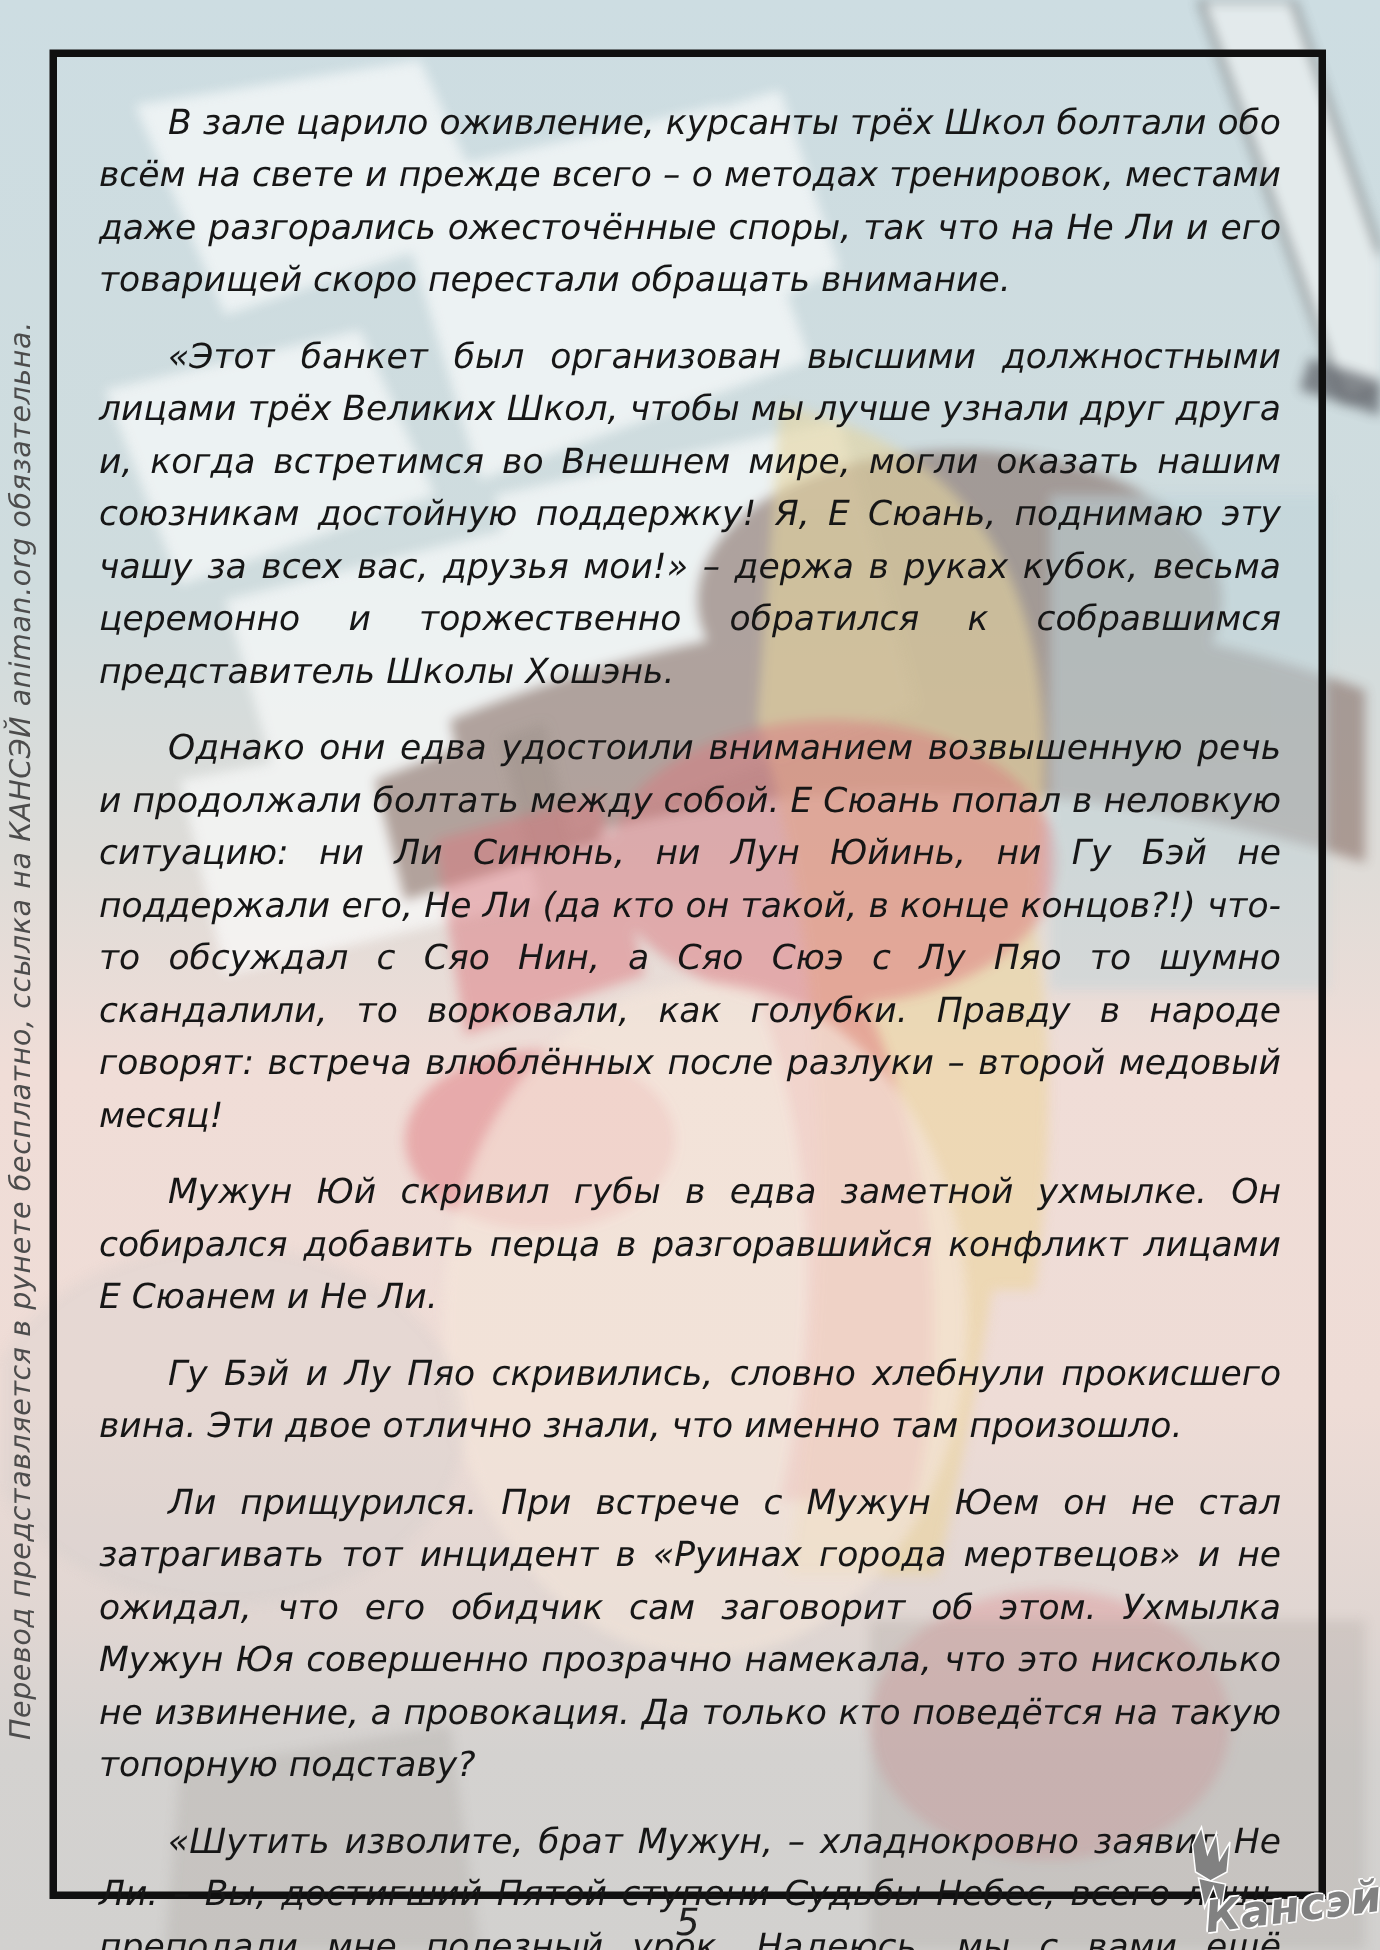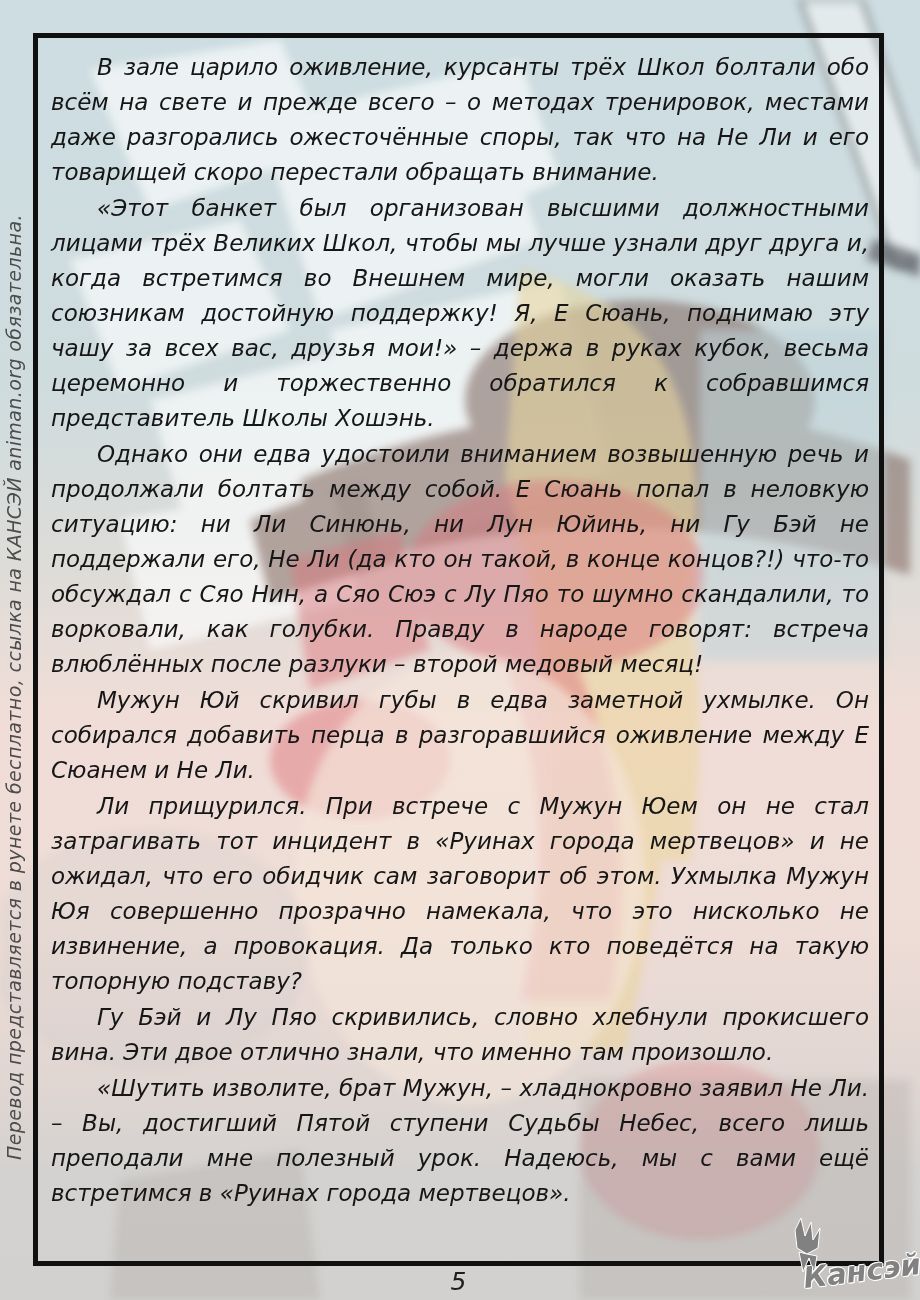--- a/index.html
+++ b/index.html
@@ -34,21 +34,21 @@
 
   
   .content {
     position: absolute; left: 50px; top: 49px;
     width: 820px; z-index: 5;
     color: #161616;
     font-size: 23px; line-height: 35px;
     font-style: italic;
     text-align: justify;
   }
-  .content p { margin: 1px; text-indent: 46px; font-style: italic; }
+  .content p { margin: 16px; text-indent: 46px; font-style: italic; }
 
   
   .watermark {
     position: absolute; left: 3px; top: 200px; height: 960px;
     z-index: 5;
     writing-mode: vertical-rl; transform: rotate(180deg);
     white-space: nowrap;
     font-size: 19px; font-style: italic;
     letter-spacing: .4px;
     color: #4c4c4c;
@@ -128,23 +128,23 @@
     </g>
   </svg>
 </div>
 
 <div class="frame"></div>
 
 <div class="content">
   <p>В зале царило оживление, курсанты трёх Школ болтали обо всём на свете и прежде всего – о методах тренировок, местами даже разгорались ожесточённые споры, так что на Не Ли и его товарищей скоро перестали обращать внимание.</p>
   <p>«Этот банкет был организован высшими должностными лицами трёх Великих Школ, чтобы мы лучше узнали друг друга и, когда встретимся во Внешнем мире, могли оказать нашим союзникам достойную поддержку! Я, Е Сюань, поднимаю эту чашу за всех вас, друзья мои!» – держа в руках кубок, весьма церемонно и торжественно обратился к собравшимся представитель Школы Хошэнь.</p>
   <p>Однако они едва удостоили вниманием возвышенную речь и продолжали болтать между собой. Е Сюань попал в неловкую ситуацию: ни Ли Синюнь, ни Лун Юйинь, ни Гу Бэй не поддержали его, Не Ли (да кто он такой, в конце концов?!) что-то обсуждал с Сяо Нин, а Сяо Сюэ с Лу Пяо то шумно скандалили, то ворковали, как голубки. Правду в народе говорят: встреча влюблённых после разлуки – второй медовый месяц!</p>
-  <p>Мужун Юй скривил губы в едва заметной ухмылке. Он собирался добавить перца в разгоравшийся оживление между Е Сюанем и Не Ли.</p>
+  <p>Мужун Юй скривил губы в едва заметной ухмылке. Он собирался добавить перца в разгоравшийся конфликт лицами Е Сюанем и Не Ли.</p>
+  <p>Гу Бэй и Лу Пяо скривились, словно хлебнули прокисшего вина. Эти двое отлично знали, что именно там произошло.</p>
   <p>Ли прищурился. При встрече с Мужун Юем он не стал затрагивать тот инцидент в «Руинах города мертвецов» и не ожидал, что его обидчик сам заговорит об этом. Ухмылка Мужун Юя совершенно прозрачно намекала, что это нисколько не извинение, а провокация. Да только кто поведётся на такую топорную подставу?</p>
-  <p>Гу Бэй и Лу Пяо скривились, словно хлебнули прокисшего вина. Эти двое отлично знали, что именно там произошло.</p>
   <p>«Шутить изволите, брат Мужун, – хладнокровно заявил Не Ли. – Вы, достигший Пятой ступени Судьбы Небес, всего лишь преподали мне полезный урок. Надеюсь, мы с вами ещё встретимся в «Руинах города мертвецов».</p>
 </div>
 
 <div class="watermark">Перевод представляется в рунете бесплатно, ссылка на КАНСЭЙ animan.org обязательна.</div>
 
 <div class="pageno">5</div>
 
 <div class="logo">
   <svg class="logo-icon" width="42" height="62" viewBox="0 0 42 62" xmlns="http://www.w3.org/2000/svg">
     <g fill="#818181" stroke="#ffffff" stroke-width="1">

